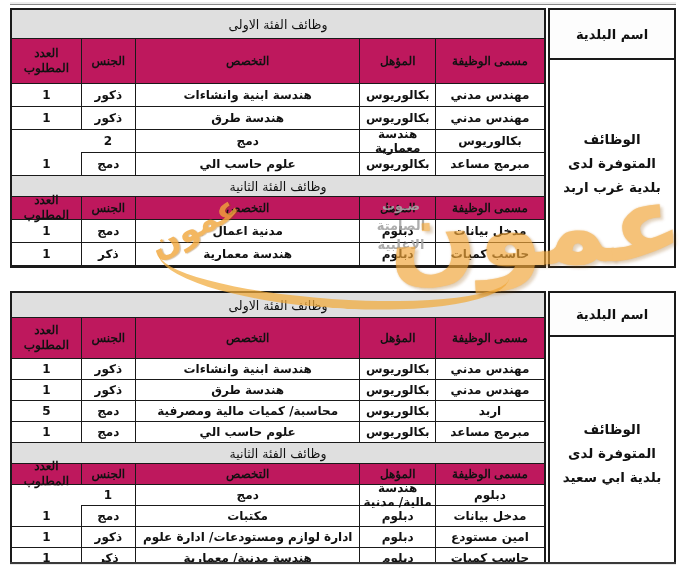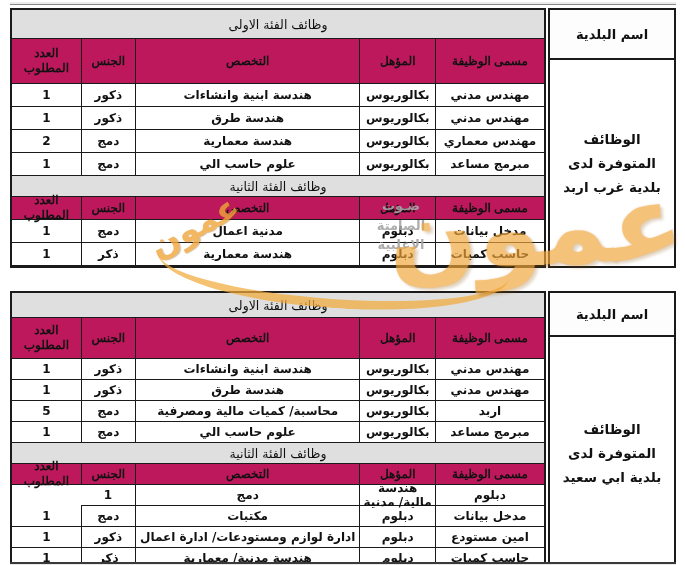--- a/index.html
+++ b/index.html
@@ -135,21 +135,20 @@
             <div class="cell">1</div>
           </div>
           <div class="grid-row data-row s0">
             <div class="cell">مهندس مدني</div>
             <div class="cell">بكالوريوس</div>
             <div class="cell">هندسة طرق</div>
             <div class="cell">ذكور</div>
             <div class="cell">1</div>
           </div>
           <div class="grid-row data-row s0">
-            <div class="cell">مهندس معماري</div>
             <div class="cell">بكالوريوس</div>
             <div class="cell">هندسة معمارية</div>
             <div class="cell">دمج</div>
             <div class="cell">2</div>
           </div>
           <div class="grid-row data-row s0">
             <div class="cell">مبرمج مساعد</div>
             <div class="cell">بكالوريوس</div>
             <div class="cell">علوم حاسب الي</div>
             <div class="cell">دمج</div>
@@ -239,21 +238,21 @@
           <div class="grid-row data-row s1">
             <div class="cell">مدخل بيانات</div>
             <div class="cell">دبلوم</div>
             <div class="cell">مكتبات</div>
             <div class="cell">دمج</div>
             <div class="cell">1</div>
           </div>
           <div class="grid-row data-row s1">
             <div class="cell">امين مستودع</div>
             <div class="cell">دبلوم</div>
-            <div class="cell">ادارة لوازم ومستودعات/ ادارة اعمال</div>
+            <div class="cell">ادارة لوازم ومستودعات/ ادارة علوم</div>
             <div class="cell">ذكور</div>
             <div class="cell">1</div>
           </div>
           <div class="grid-row data-row s1">
             <div class="cell">حاسب كميات</div>
             <div class="cell">دبلوم</div>
             <div class="cell">هندسة مدنية/ معمارية</div>
             <div class="cell">ذكر</div>
             <div class="cell">1</div>
           </div>

